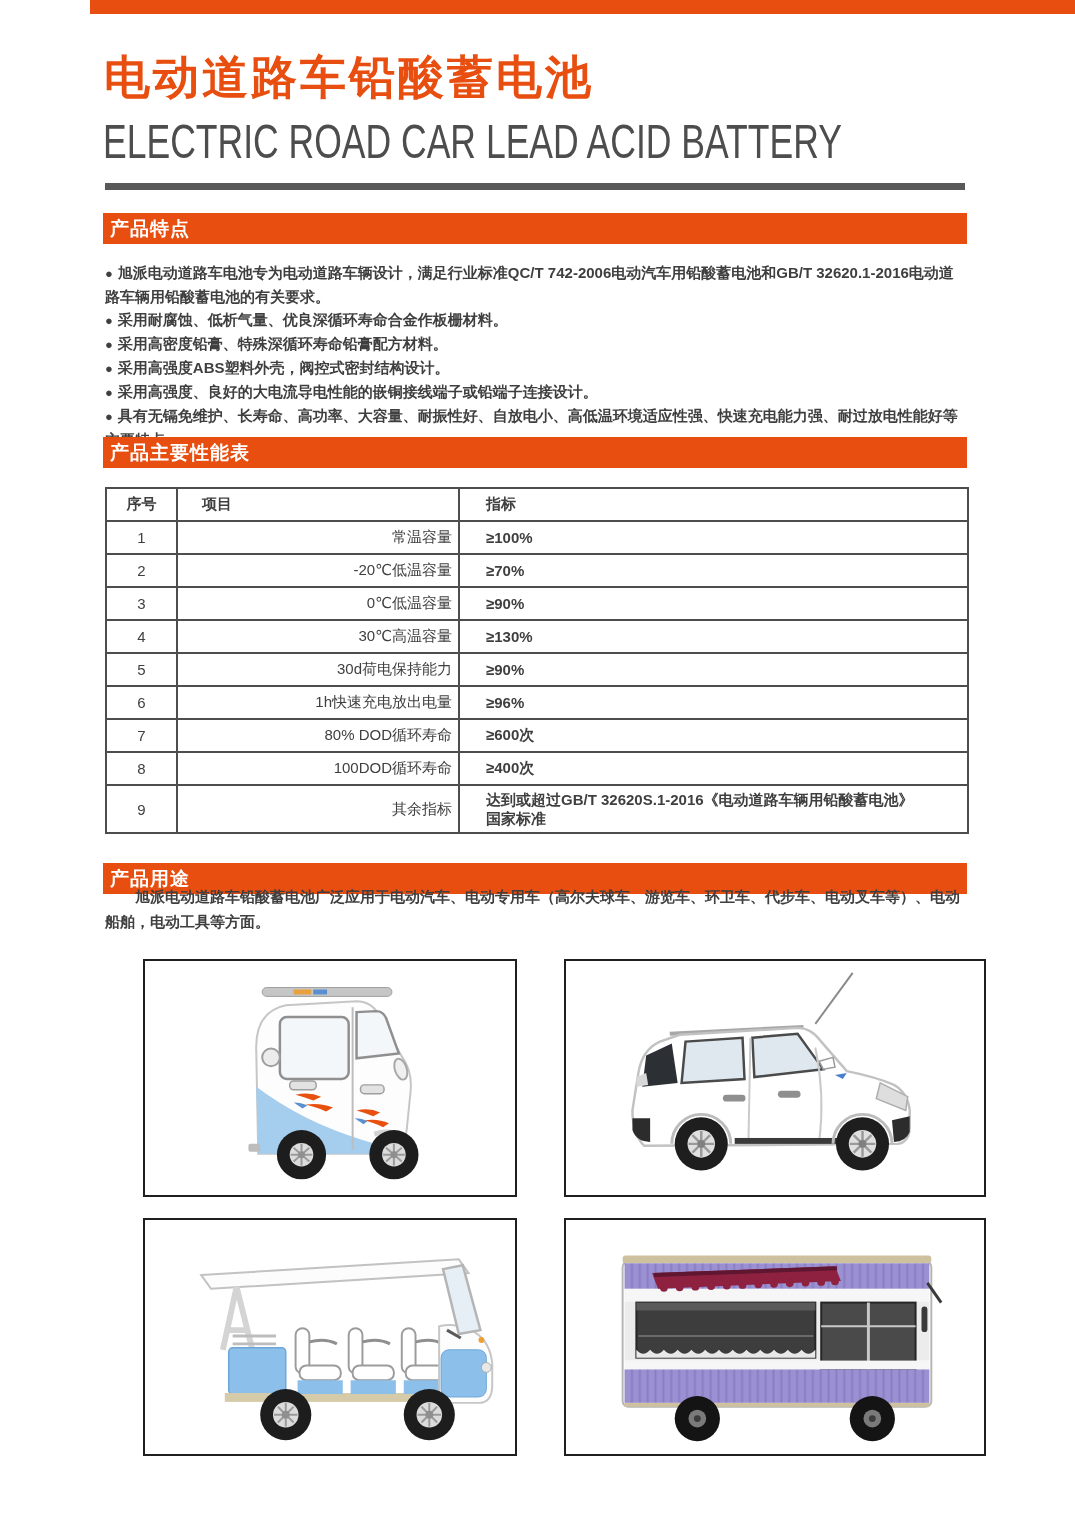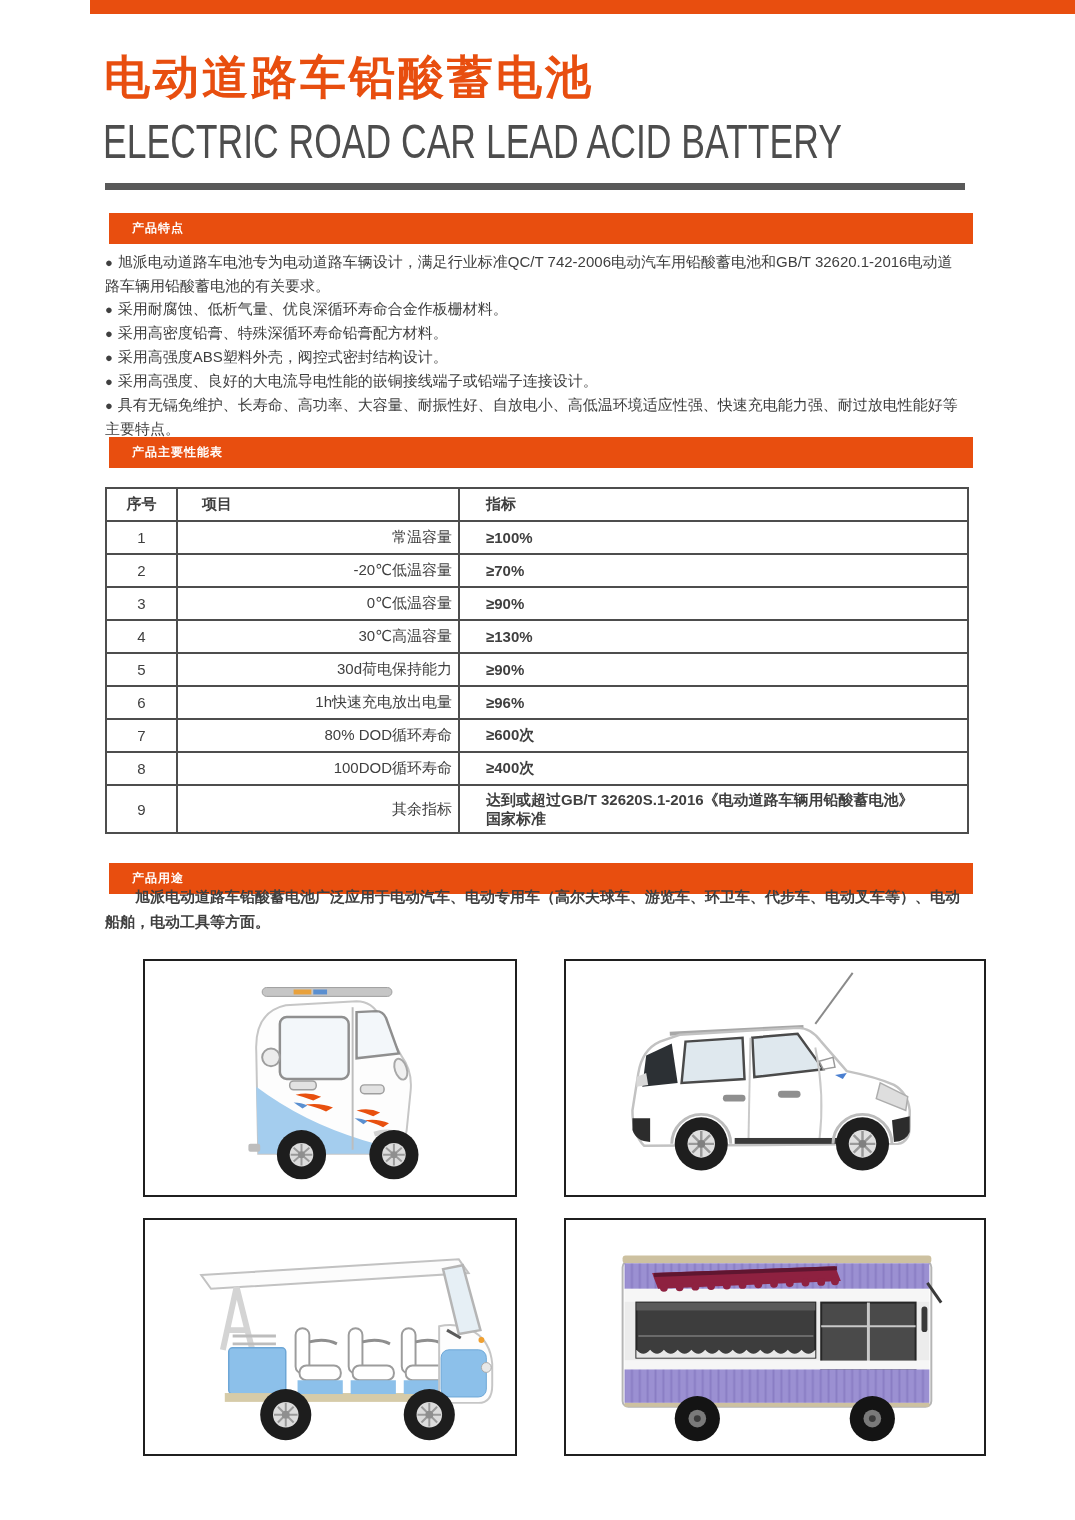--- a/index.html
+++ b/index.html
@@ -9,28 +9,28 @@
   .top-bar { position:absolute; left:90px; top:0; width:985px; height:14px; background:#e84e0f; }
 
   .title-cn { position:absolute; left:104px; top:50px; font-size:46px; font-weight:800;
               color:#e84e0f; letter-spacing:3px; line-height:1.2; white-space:nowrap; }
   .title-en { position:absolute; left:103px; top:118px; font-size:48px; font-weight:400;
               color:#4d4d4d; line-height:1; white-space:nowrap;
               transform:scaleX(0.74); transform-origin:left top; }
   .divider  { position:absolute; left:105px; top:183px; width:860px; height:7px; background:#595959; }
 
   .section-bar { position:absolute; left:103px; width:864px; height:31px; background:#e84e0f;
-                 color:#ffffff; font-size:12px; font-weight:600; line-height:31px;
-                 padding-left:23px; box-sizing:border-box; letter-spacing:1px;margin-left:6px; }
+                 color:#ffffff; font-size:19px; font-weight:600; line-height:31px;
+                 padding-left:7px; box-sizing:border-box; letter-spacing:1px; }
   #bar-features    { top:213px; }
   #bar-performance { top:437px; }
   #bar-usage       { top:863px; }
 
-  .bullets { position:absolute; left:105px; top:250px; width:860px;
-             font-size:15px; line-height:23px; color:#3f3f3f; font-weight:400; }
+  .bullets { position:absolute; left:105px; top:261px; width:860px;
+             font-size:15px; line-height:23px; color:#3f3f3f; font-weight:700; }
   .bullet-row { margin:0; }
   .bullet-dot { margin-right:5px; font-size:13px; }
 
   .perf-table { position:absolute; left:105px; top:487px; width:862px;
                 border-collapse:collapse; table-layout:fixed;
                 font-size:15px; color:#3f3f3f; }
   .perf-table th, .perf-table td { border:2px solid #4d4d4d; padding:6px; background:#ffffff; }
   .perf-table tr { height:31px; }
   .perf-table tr.tall { height:48px; }
   .c1 { text-align:center; font-weight:400; }

